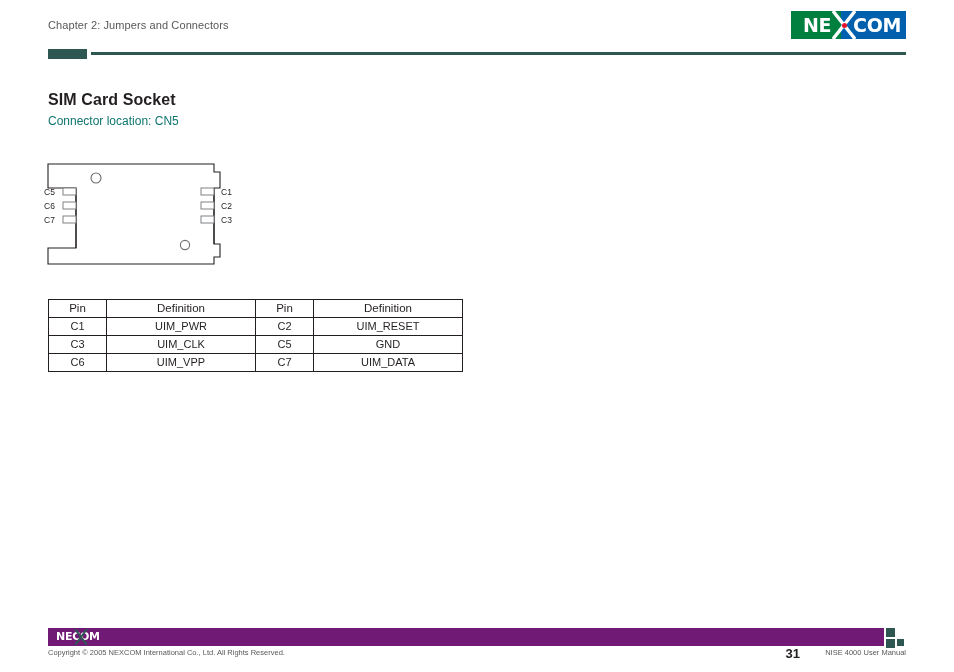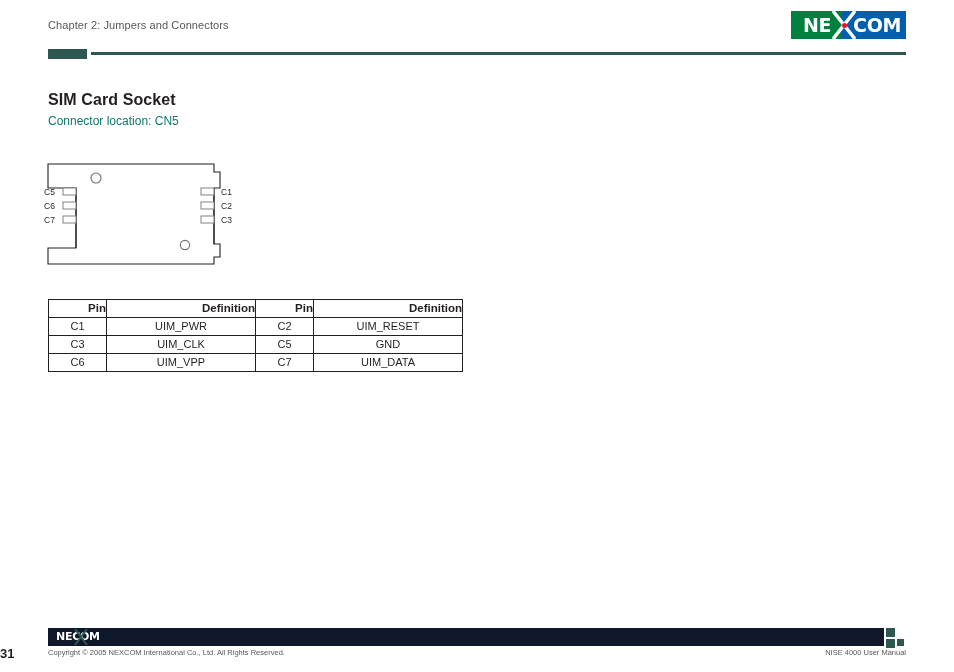--- a/index.html
+++ b/index.html
@@ -147,32 +147,32 @@
   .pin-table th,
   .pin-table td {
     border: 0.8px solid #231f20;
     text-align: center;
     font-size: 11px;
     color: #231f20;
     padding: 0;
     height: 17px;
     line-height: 17px;
   }
-  .pin-table th { font-weight: bold; font-size: 11.5px; text-align: right; }
+  .pin-table th { font-weight: normal; font-size: 11.5px; }
   .col-pin { width: 57px; }
   .col-def { width: 148px; }
 
   
   .footer-bar {
     position: absolute;
     left: 48px;
     top: 628px;
     width: 836px;
     height: 18px;
-    background: #0f172a;
+    background: #701a75;
   }
   .footer-logo-text {
     position: absolute;
     left: 8px;
     top: 3px;
     color: #ffffff;
     font-family: "DejaVu Sans", sans-serif;
     font-weight: bold;
     font-size: 11px;
     letter-spacing: -0.3px;
@@ -199,21 +199,21 @@
     top: 648px;
     font-size: 7.5px;
     color: #58585b;
     white-space: nowrap;
   }
   .page-number {
     position: absolute;
     left: 0;
     top: 646px;
     width: 800px;
-    text-align: left;
+    text-align: right;
     font-size: 13px;
     font-weight: bold;
     color: #231f20;
   }
   .manual-name {
     position: absolute;
     right: 48px;
     top: 648px;
     font-size: 7.5px;
     color: #58585b;

